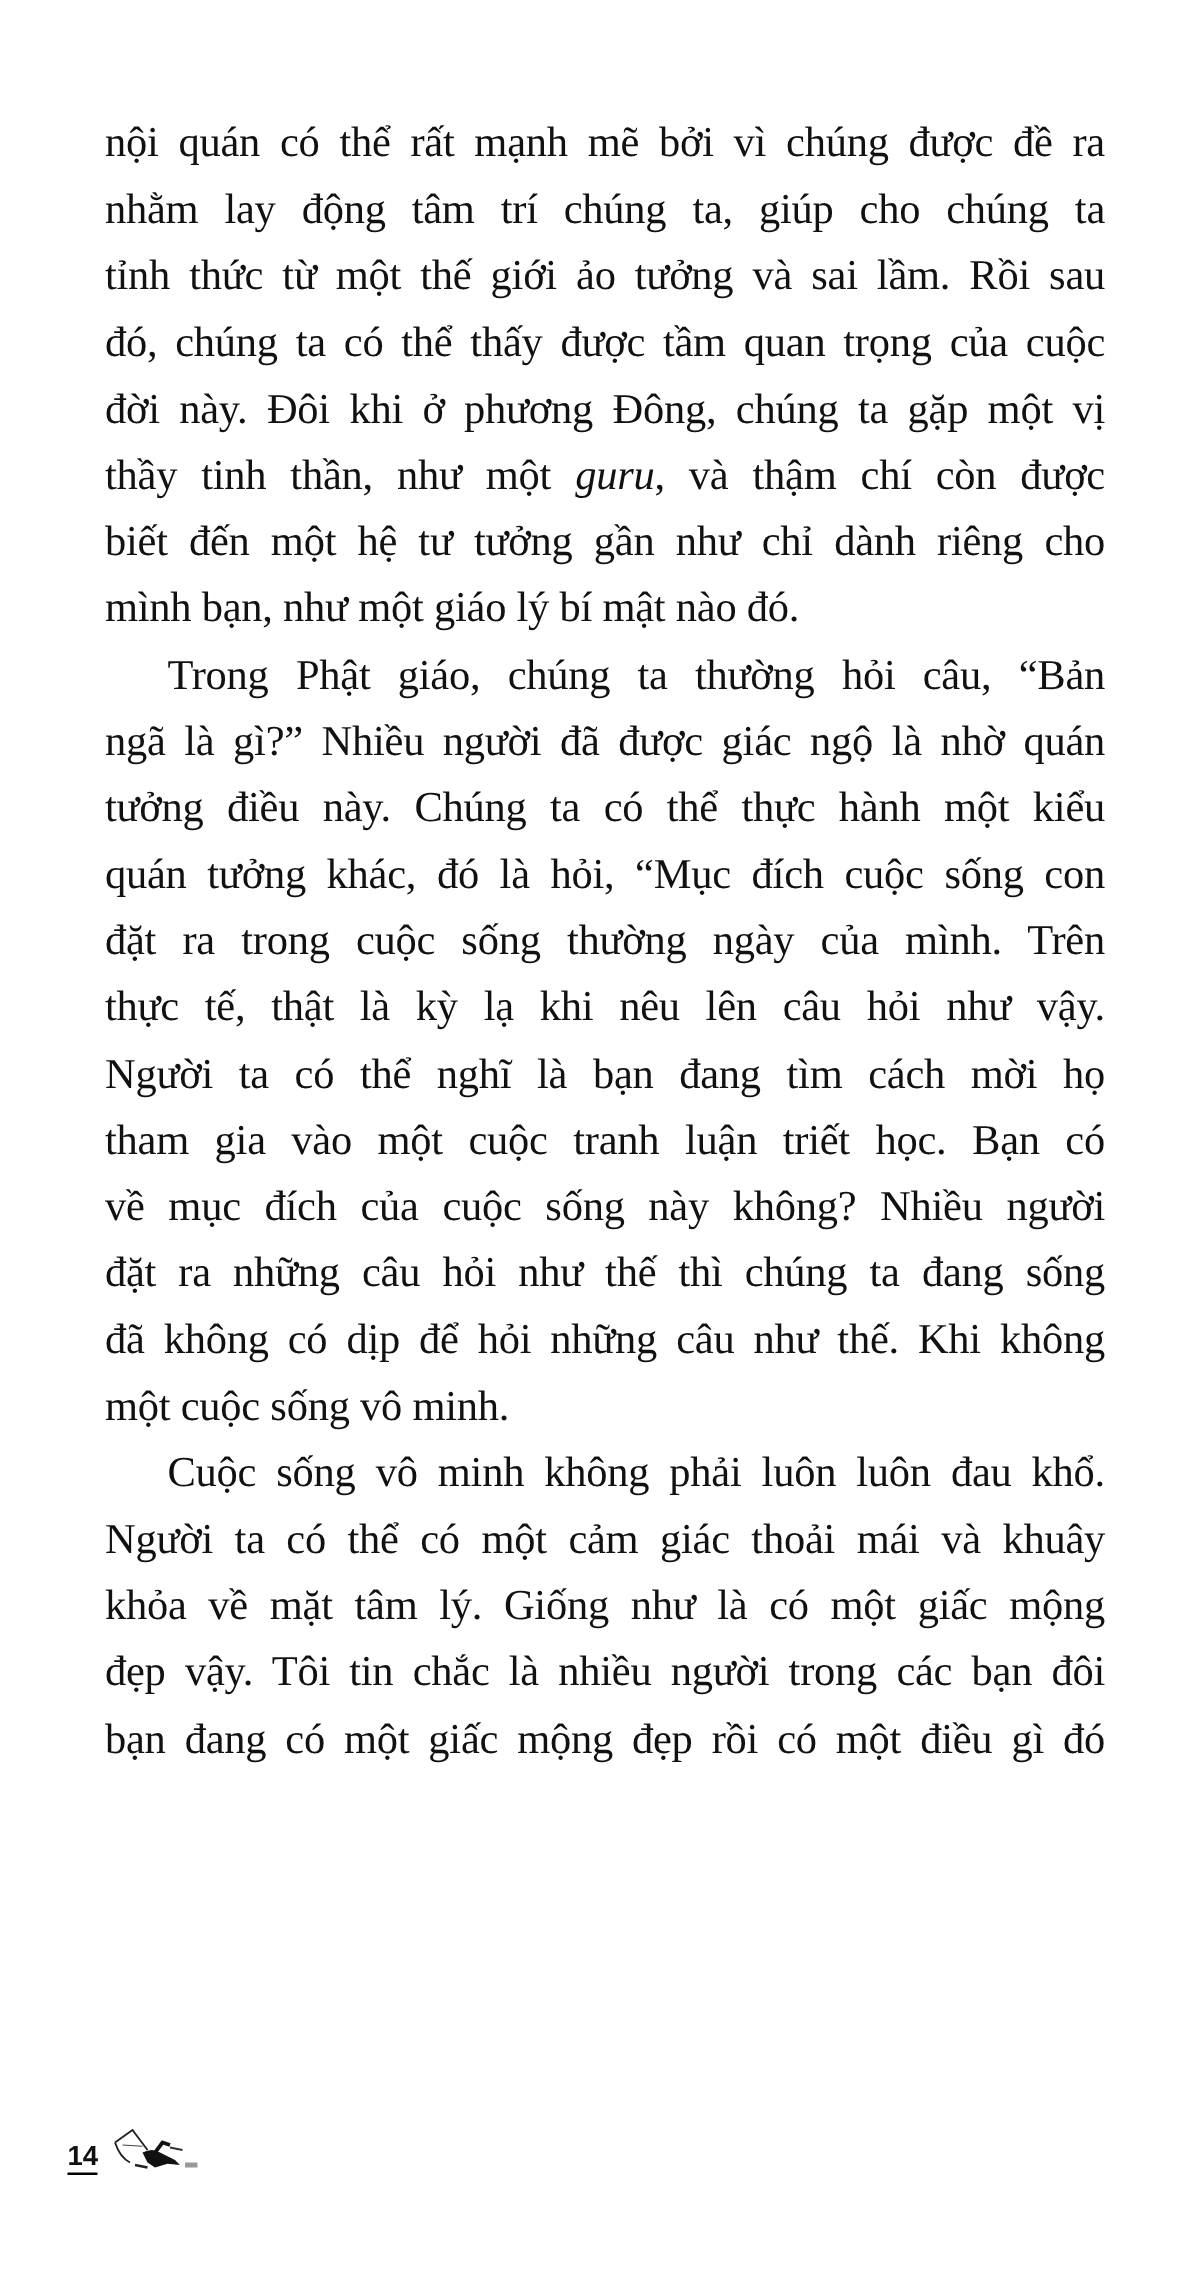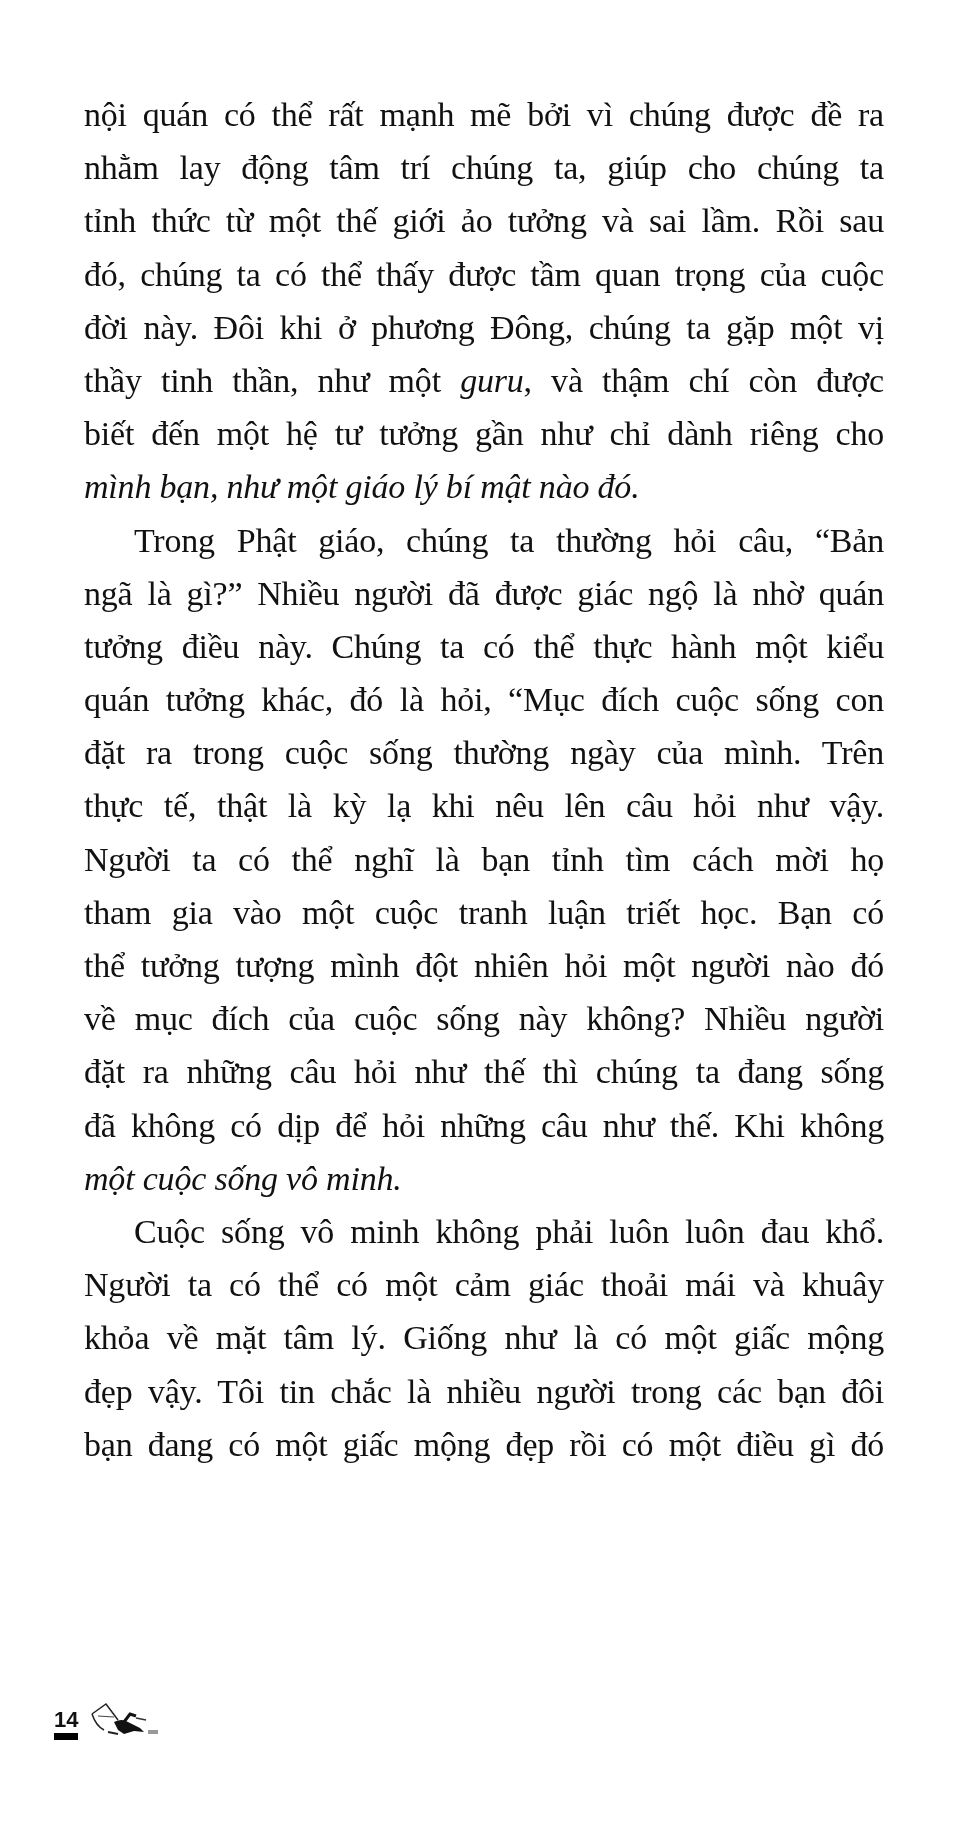--- a/index.html
+++ b/index.html
@@ -15,31 +15,31 @@
       color: #111111;
     }
     .line {
       height: 53.2px;
       line-height: 53.2px;
       white-space: nowrap;
       text-align: justify;
       text-align-last: justify;
       letter-spacing: -0.2px;
     }
-    .line.last { text-align-last: left; font-style: italic; }
+    .line.last { text-align-last: left; }
     .line.indent { padding-left: 50px; }
     .line em { font-style: italic; }
     .footer {
       position: absolute; left: 54px; top: 1700px;
       display: flex; align-items: flex-end; gap: 6px;
     }
     .page-number {
       font-family: "Liberation Sans", "DejaVu Sans", sans-serif;
       font-weight: bold; font-size: 22px; color: #111;
-      border-bottom: 7px solid #000000; padding-bottom: 2px; line-height: 22px;
+      border-bottom: 2px solid #000000; padding-bottom: 2px; line-height: 22px;
     }
     .ornament { width: 100px; height: 40px; }
   </style>
 </head>
 <body>
 
 <div class="page">
   <div class="text-block" id="text-block">
       <div class="line">nội quán có thể rất mạnh mẽ bởi vì chúng được đề ra</div>
       <div class="line">nhằm lay động tâm trí chúng ta, giúp cho chúng ta</div>
@@ -48,23 +48,22 @@
       <div class="line">đời này. Đôi khi ở phương Đông, chúng ta gặp một vị</div>
       <div class="line"><span>thầy tinh thần, như một </span><em>guru</em><span>, và thậm chí còn được</span></div>
       <div class="line">biết đến một hệ tư tưởng gần như chỉ dành riêng cho</div>
       <div class="line last">mình bạn, như một giáo lý bí mật nào đó.</div>
       <div class="line indent">Trong Phật giáo, chúng ta thường hỏi câu, “Bản</div>
       <div class="line">ngã là gì?” Nhiều người đã được giác ngộ là nhờ quán</div>
       <div class="line">tưởng điều này. Chúng ta có thể thực hành một kiểu</div>
       <div class="line">quán tưởng khác, đó là hỏi, “Mục đích cuộc sống con</div>
       <div class="line">đặt ra trong cuộc sống thường ngày của mình. Trên</div>
       <div class="line">thực tế, thật là kỳ lạ khi nêu lên câu hỏi như vậy.</div>
-      <div class="line">Người ta có thể nghĩ là bạn tỉnh tìm cách mời họ</div>
+      <div class="line">Người ta có thể nghĩ là bạn đang tìm cách mời họ</div>
       <div class="line">tham gia vào một cuộc tranh luận triết học. Bạn có</div>
-      <div class="line">thể tưởng tượng mình đột nhiên hỏi một người nào đó</div>
       <div class="line">về mục đích của cuộc sống này không? Nhiều người</div>
       <div class="line">đặt ra những câu hỏi như thế thì chúng ta đang sống</div>
       <div class="line">đã không có dịp để hỏi những câu như thế. Khi không</div>
       <div class="line last">một cuộc sống vô minh.</div>
       <div class="line indent">Cuộc sống vô minh không phải luôn luôn đau khổ.</div>
       <div class="line">Người ta có thể có một cảm giác thoải mái và khuây</div>
       <div class="line">khỏa về mặt tâm lý. Giống như là có một giấc mộng</div>
       <div class="line">đẹp vậy. Tôi tin chắc là nhiều người trong các bạn đôi</div>
       <div class="line">bạn đang có một giấc mộng đẹp rồi có một điều gì đó</div>
     </div>

